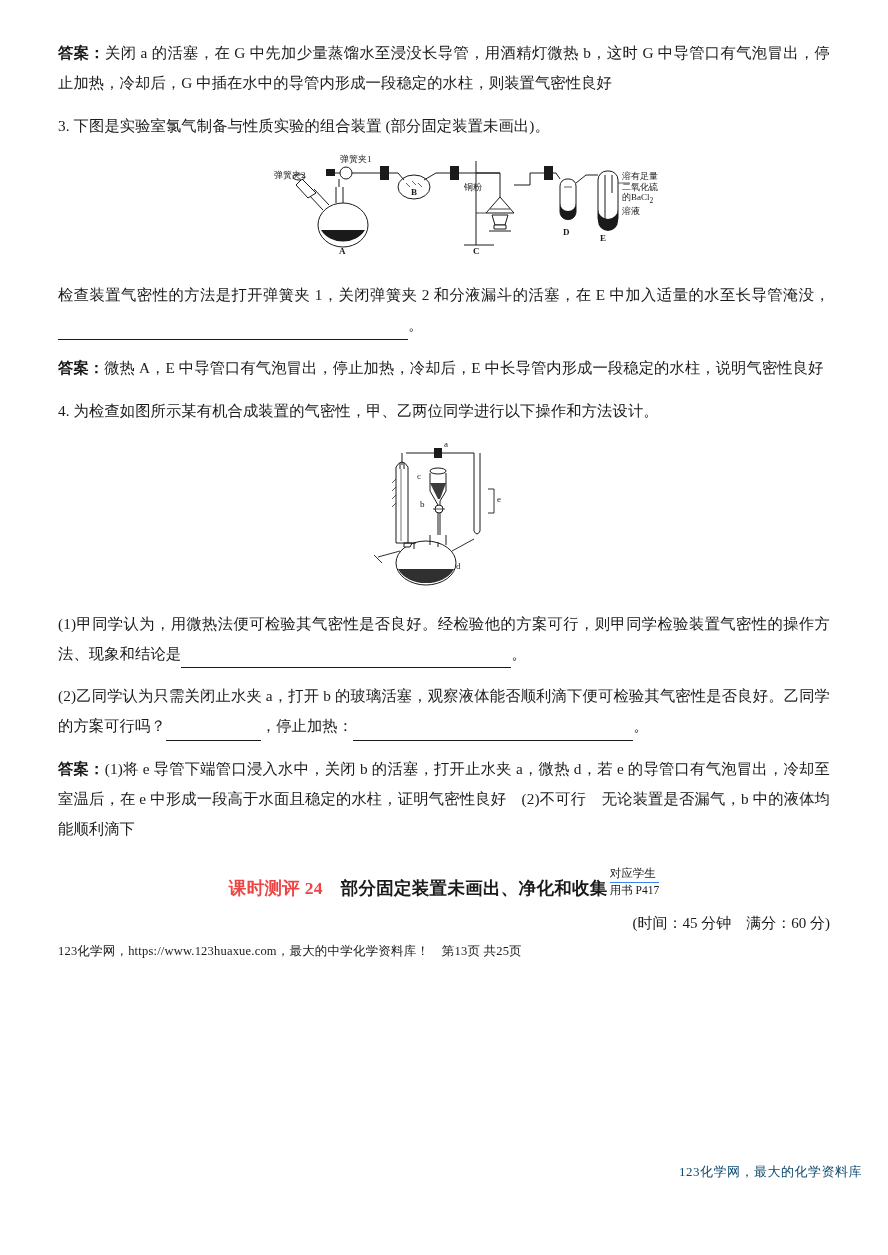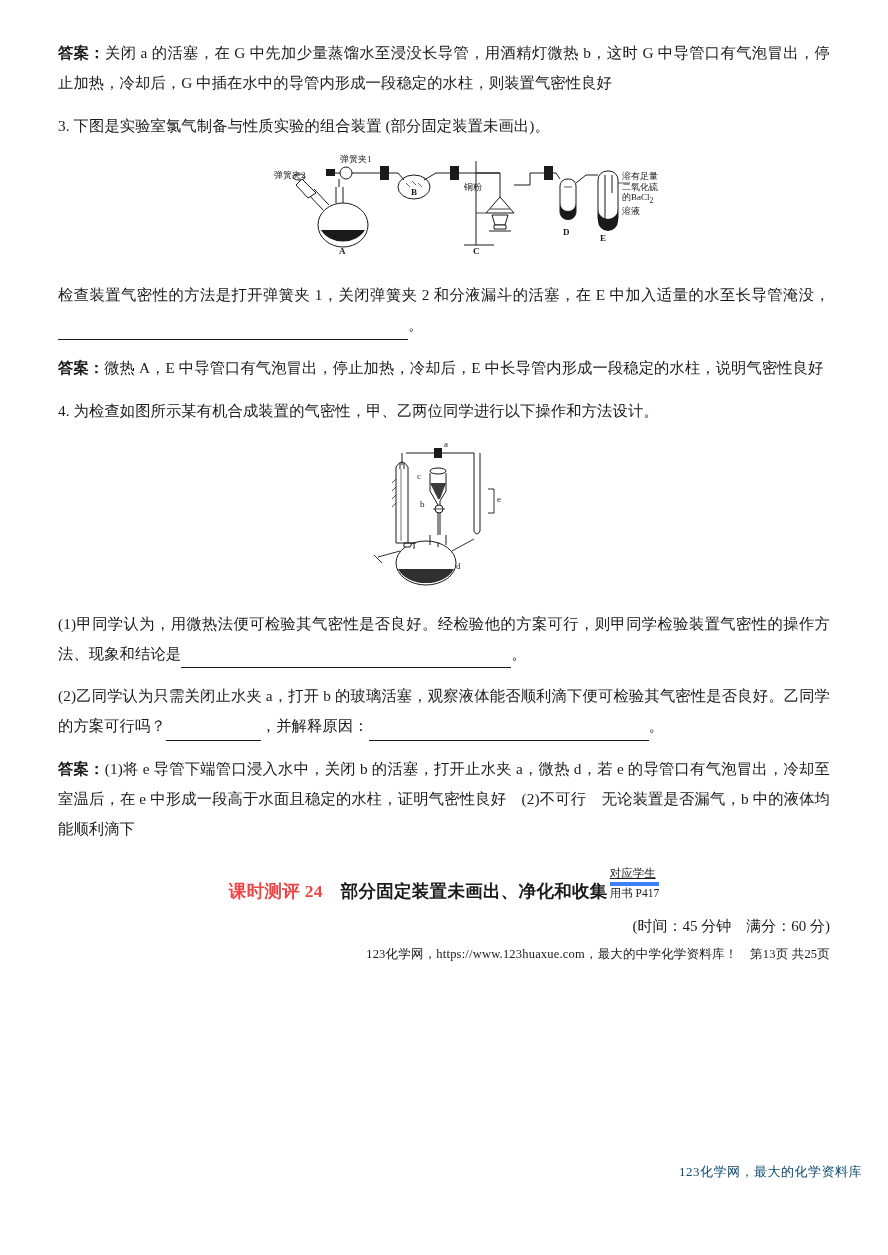--- a/index.html
+++ b/index.html
@@ -73,28 +73,28 @@
     font-size: 17.5px;
     letter-spacing: 0.3px;
   }
   .sec-head .title .red { color: #ef4444; }
   .sec-head .side {
     font-size: 11.5px;
     line-height: 1.35;
     margin-left: 2px;
     margin-bottom: 1px;
   }
-  .sec-head .side .u { border-bottom: 4px solid #3b82f6; padding-bottom:1px;text-decoration:underline;}
+  .sec-head .side .u { border-bottom: 1px solid #3b82f6; padding-bottom:1px;}
   .time-line {
     text-align: right;
     font-size: 15px;
     margin: 14px 0 10px 0;
   }
   .footer-line {
-    text-align: right;
+    text-align: left;
     font-size: 12.5px;
     margin-top: 4px;
     letter-spacing: 0.2px;
   }
   .watermark {
     position: absolute;
     right: 26px;
     bottom: 14px;
     font-size: 13px;
     color: #0c4a6e;
@@ -253,21 +253,21 @@
     <div style="position:absolute; left:86px; top:60px;">b</div>
     <div style="position:absolute; left:163px; top:55px;">e</div>
     <div style="position:absolute; left:122px; top:122px;">d</div>
   </div>
 
   <p>
     <span>(1)甲同学认为，用微热法便可检验其气密性是否良好。经检验他的方案可行，则甲同学检验装置气密性的操作方法、现象和结论是</span><span class="fill fill-long"></span><span>。</span>
   </p>
 
   <p>
-    <span>(2)乙同学认为只需关闭止水夹 a，打开 b 的玻璃活塞，观察液体能否顺利滴下便可检验其气密性是否良好。乙同学的方案可行吗？</span><span class="fill fill-mid"></span><span>，并解释原因：</span><span class="fill fill-short"></span><span class="fill fill-tiny"></span><span>。</span>
+    <span>(2)乙同学认为只需关闭止水夹 a，打开 b 的玻璃活塞，观察液体能否顺利滴下便可检验其气密性是否良好。乙同学的方案可行吗？</span><span class="fill fill-mid"></span><span>，停止加热：</span><span class="fill fill-short"></span><span class="fill fill-tiny"></span><span>。</span>
   </p>
 
   <p>
     <span class="ans-label">答案：</span><span>(1)将 e 导管下端管口浸入水中，关闭 b 的活塞，打开止水夹 a，微热 d，若 e 的导管口有气泡冒出，冷却至室温后，在 e 中形成一段高于水面且稳定的水柱，证明气密性良好　(2)不可行　无论装置是否漏气，b 中的液体均能顺利滴下</span>
   </p>
 
   <div class="sec-head">
     <div class="title">
       <span class="red">课时测评 24</span>　<span>部分固定装置未画出、净化和收集</span>
     </div>

